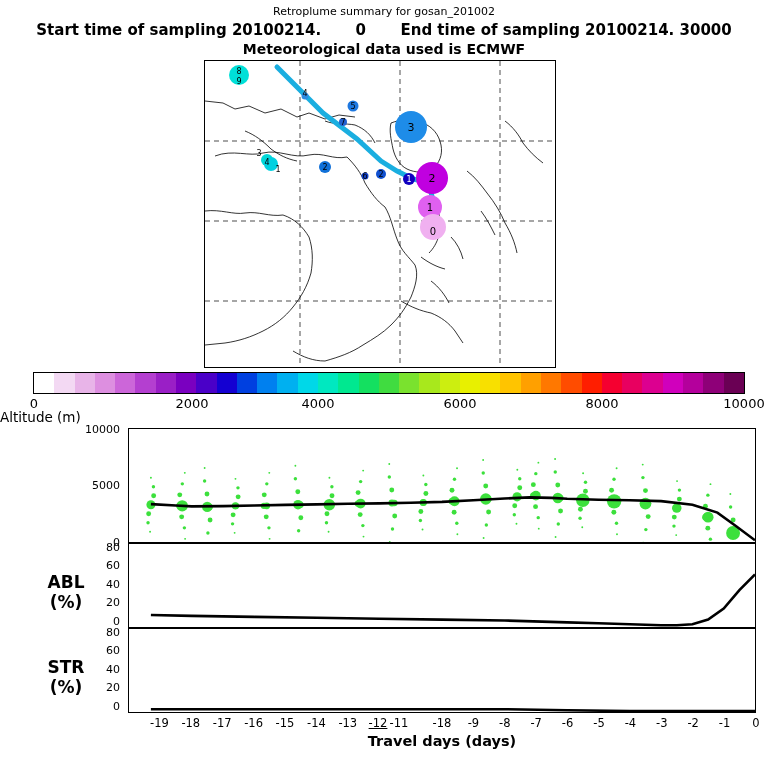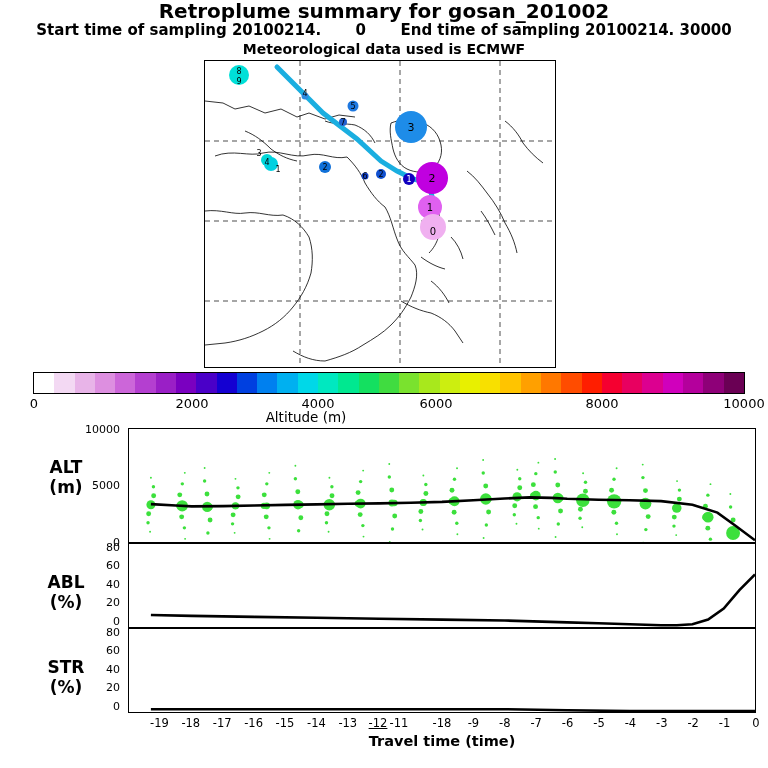--- a/index.html
+++ b/index.html
@@ -22,22 +22,22 @@
   }
   
   .title-block {
     position: absolute;
     top: 2px;
     left: 0;
     width: 768px;
     text-align: center;
   }
   .title-main {
-    font-size: 20px;
-    font-weight: bold;
+    font-size: 11px;
+    font-weight: normal;
     line-height: 19px;
   }
   .title-sub {
     font-size: 15px;
     font-weight: bold;
     line-height: 19px;
   }
   .title-sub .gap {
     display: inline-block;
     width: 24px;
@@ -96,21 +96,21 @@
   .cbar-ticks span {
     position: absolute;
     font-size: 13px;
     transform: translateX(-50%);
   }
   .cbar-title {
     position: absolute;
     top: 409px;
     left: 0;
     width: 612px;
-    text-align: center;
+    text-align: left;
     font-size: 13.5px;
   }
   
   .panel {
     position: absolute;
     left: 128px;
     width: 628px;
     border: 1px solid #000;
     box-sizing: border-box;
     background: #fff;
@@ -307,30 +307,26 @@
       <div style="background: rgb(220, 0, 144);"></div>
       <div style="background: rgb(208, 0, 188);"></div>
       <div style="background: rgb(180, 0, 156);"></div>
       <div style="background: rgb(142, 0, 120);"></div>
       <div style="background: rgb(106, 0, 84);"></div>
     </div>
   <div class="cbar-ticks" id="colorbar-ticks">
       <span style="left: 34px;">0</span>
       <span style="left: 192px;">2000</span>
       <span style="left: 318px;">4000</span>
-      <span style="left: 436px;">6000</span>
+      <span style="left: 460px;">6000</span>
       <span style="left: 602px;">8000</span>
       <span style="left: 744px;">10000</span>
     </div>
   <div class="cbar-title">Altitude (m)</div>
 
-  <div class="ylab" style="top:457px;">
-    <div>ALT</div>
-    <div>(m)</div>
-  </div>
   <div class="panel" id="panel-alt">
     <svg width="626" height="113" viewBox="0 0 626 113">
       <g id="alt-dots" fill="#3ce03c">
           <circle cx="21.909999999999975" cy="75.71000000000001" r="4.5"></circle>
           <circle cx="21.909999999999975" cy="48.71000000000001" r="0.9500000000000002"></circle>
           <circle cx="24.434412954423664" cy="57.71000000000001" r="1.7000000000000002"></circle>
           <circle cx="24.63789228047702" cy="66.71000000000001" r="2.45"></circle>
           <circle cx="22.333360024179576" cy="75.71000000000001" r="3.2"></circle>
           <circle cx="19.63959251407619" cy="84.71000000000001" r="2.45"></circle>
           <circle cx="19.03322717601056" cy="93.71000000000001" r="1.7000000000000002"></circle>
@@ -548,15 +544,15 @@
       <span class="xtick" style="left: 504.8px;">-8</span>
       <span class="xtick" style="left: 536.2px;">-7</span>
       <span class="xtick" style="left: 567.6px;">-6</span>
       <span class="xtick" style="left: 599px;">-5</span>
       <span class="xtick" style="left: 630.4px;">-4</span>
       <span class="xtick" style="left: 661.8px;">-3</span>
       <span class="xtick" style="left: 693.2px;">-2</span>
       <span class="xtick" style="left: 724.6px;">-1</span>
       <span class="xtick" style="left: 756px;">0</span>
     </div>
-  <div class="xaxis-title">Travel time (time)</div>
+  <div class="xaxis-title">Travel days (days)</div>
 
 </div>
 
 </body></html>

